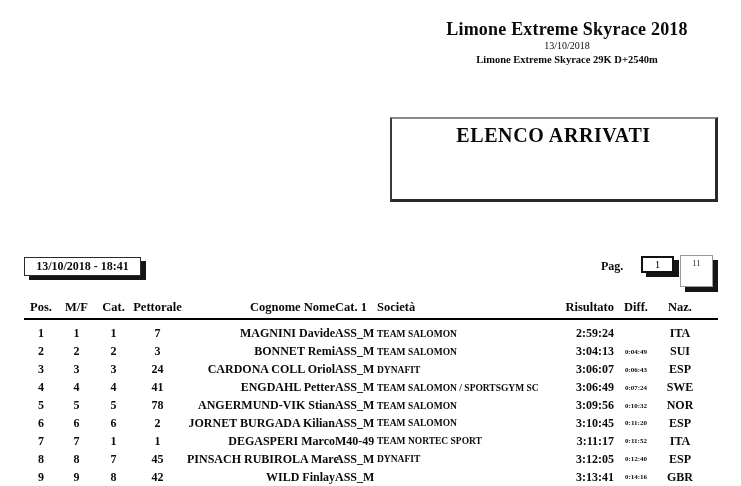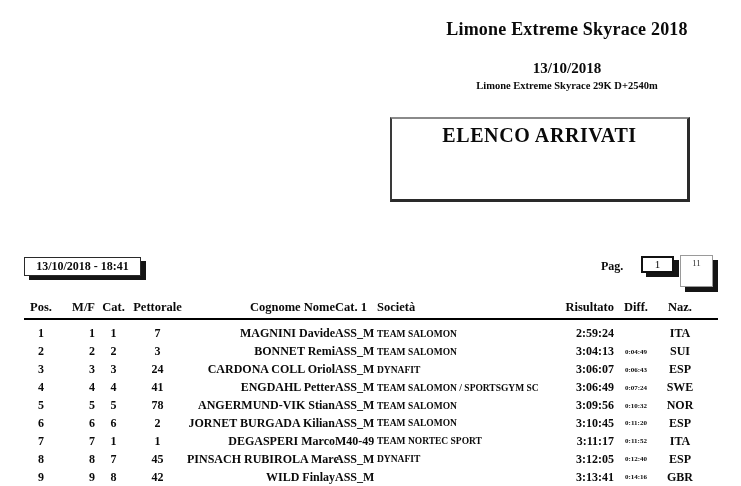--- a/index.html
+++ b/index.html
@@ -13,27 +13,27 @@
   }
   .page { position: absolute; inset: 0; background: #fff; }
 
   
   .doc-header {
     position: absolute;
     left: 398px; top: 19px; width: 338px;
     text-align: center;
   }
   .doc-title { font-size: 18px; font-weight: bold; letter-spacing: 0.2px; }
-  .doc-date  { font-size: 15px;  font-weight: bold; margin-top: 20px; }
+  .doc-date  { font-size: 10px;  font-weight: normal; margin-top: 0; }
   .doc-sub   { font-size: 10.5px; font-weight: bold; margin-top: 3px; }
 
   
   .banner {
     position: absolute;
-    left: 390px; top: 117px; width: 300px; height: 85px;
+    left: 390px; top: 117px; width: 328px; height: 85px;
     background: #fff;
     border-top: 2px solid #8a8a8a;
     border-left: 2px solid #3a3a3a;
     border-right: 3px solid #2a2a2a;
     border-bottom: 3px solid #2a2a2a;
   }
   .banner-text {
     text-align: center;
     font-weight: bold;
     font-size: 20px;
@@ -88,21 +88,21 @@
   .tbody { margin-top: 5px; }
   .trow {
     display: flex;
     align-items: center;
     height: 17.9px;
     font-size: 12px;
     font-weight: bold;
   }
   .c { white-space: nowrap; overflow: visible; }
   .c-pos       { width: 34px;  text-align: center; }
-  .c-mf        { width: 37px;  text-align: right; }
+  .c-mf        { width: 37px;  text-align: center; }
   .c-cat       { width: 37px;  text-align: center; }
   .c-pettorale { width: 51px;  text-align: center; }
   .c-name      { width: 152px; text-align: right; padding-left: 4px; }
   .c-cat1      { width: 42px;  text-align: left; }
   .c-societa   { width: 185px; text-align: left; }
   .c-risultato { width: 52px;  text-align: right; }
   .c-diff      { width: 44px;  text-align: center; }
   .c-naz       { width: 44px;  text-align: center; }
   .trow .c-societa { font-size: 9.5px; }
   .trow .c-diff    { font-size: 7px; }

